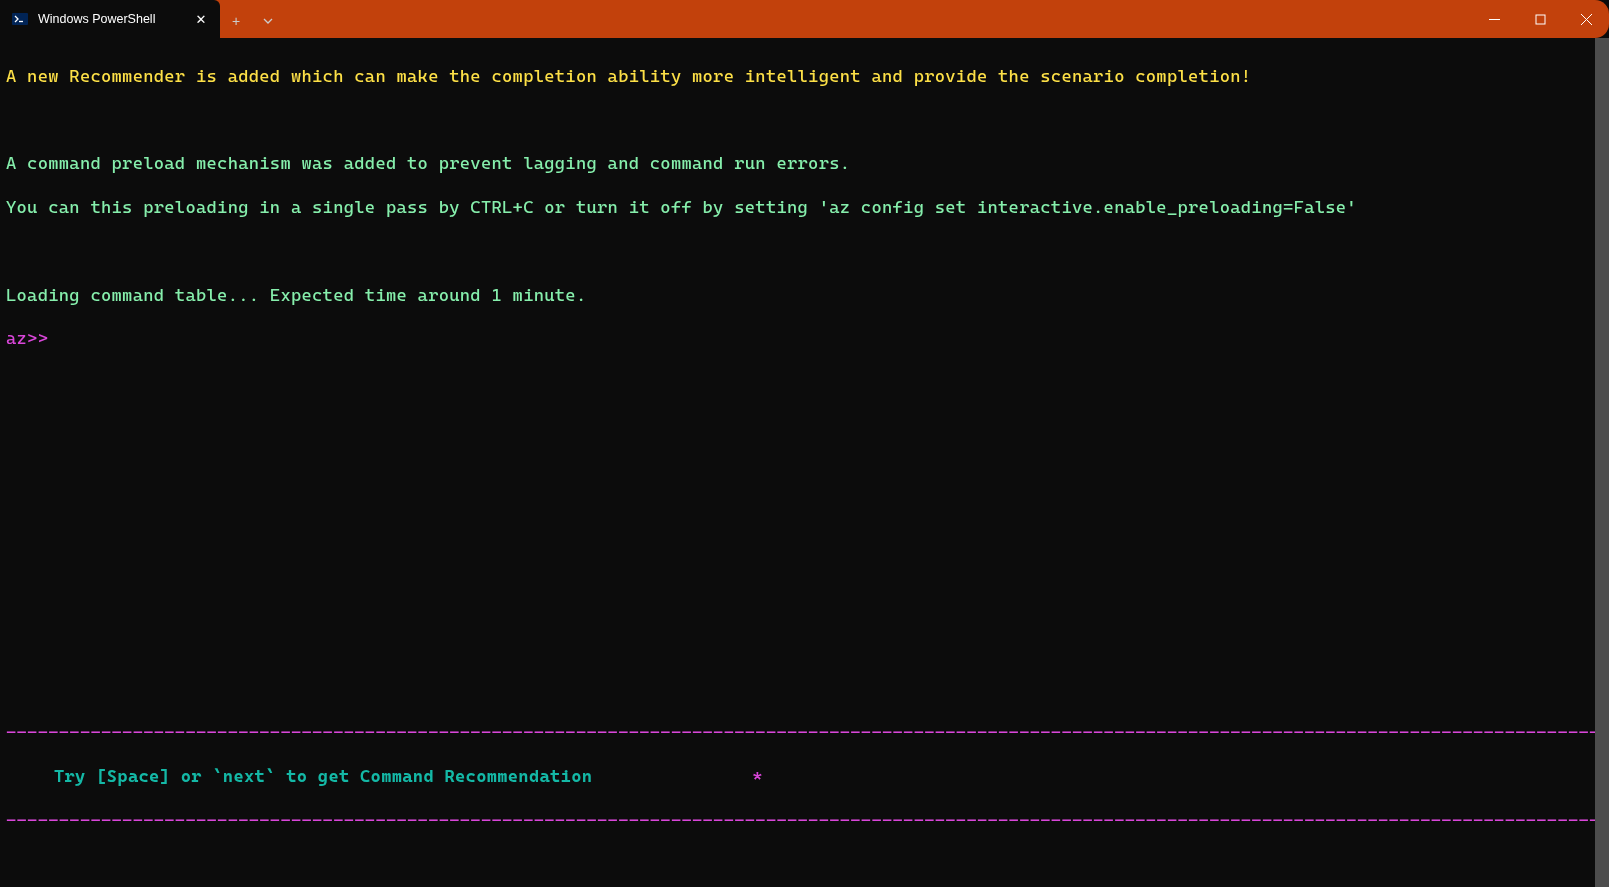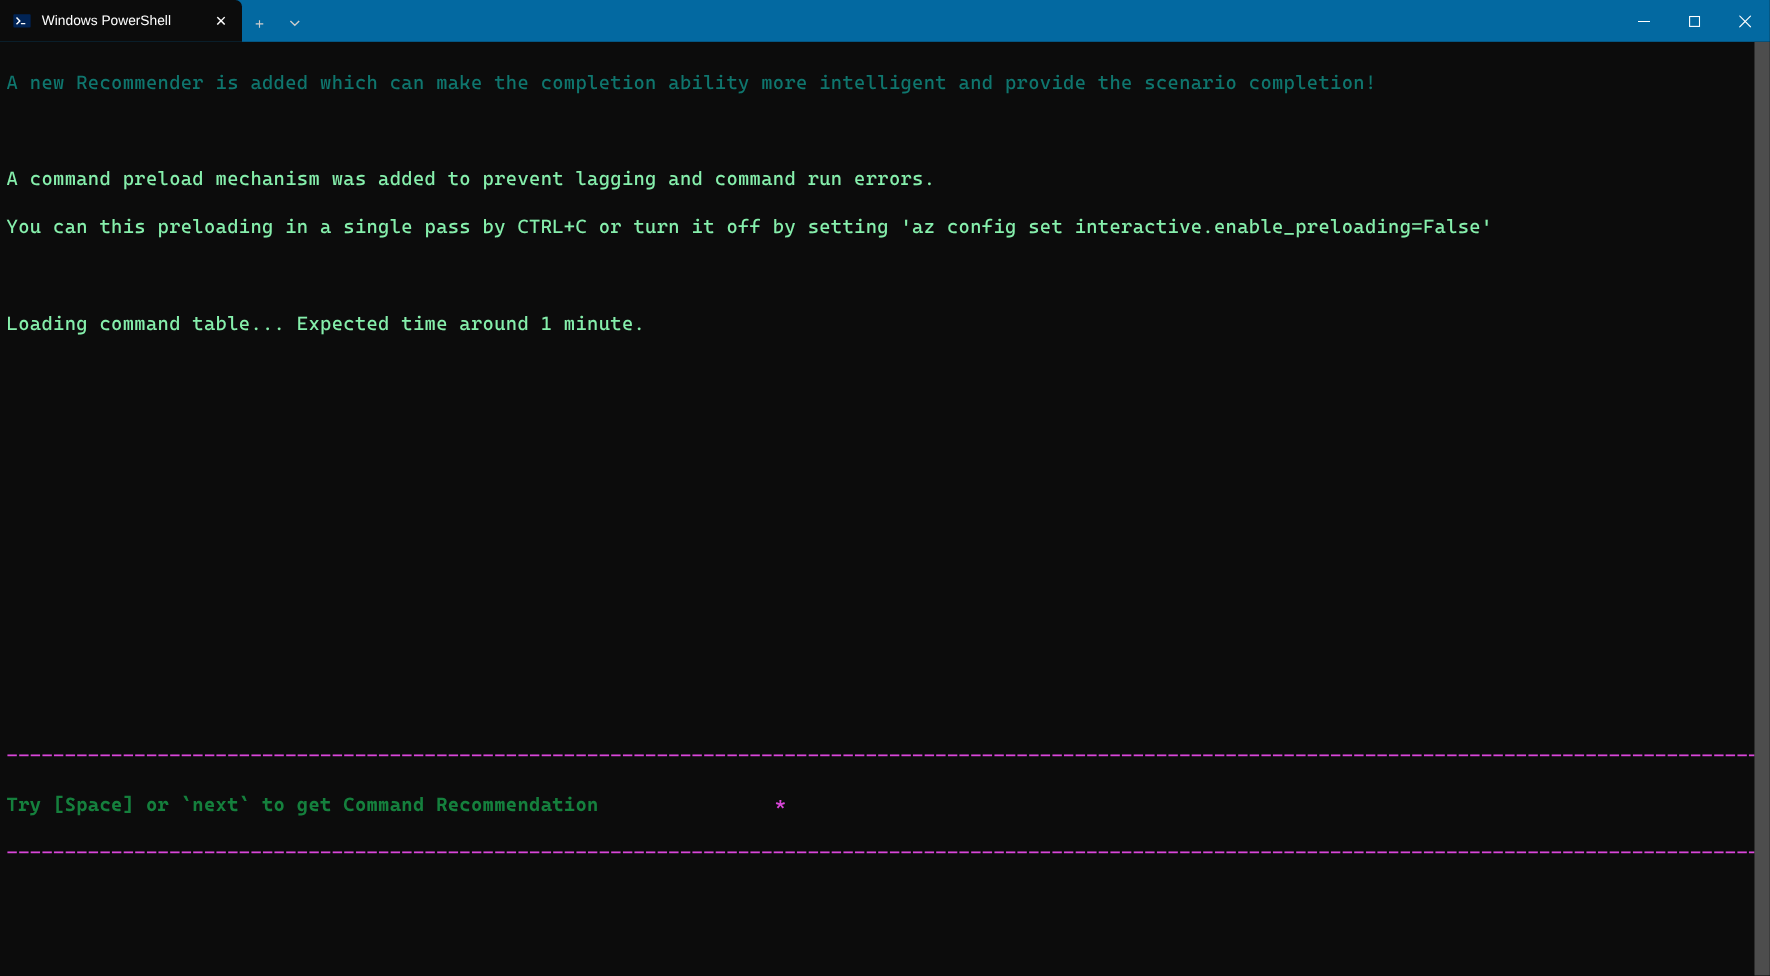--- a/index.html
+++ b/index.html
@@ -9,24 +9,25 @@
   font-size: 17.5px;
   color: #ffffff;
   width: 1609px;
   height: 887px;
   overflow: hidden;
   display: flex;
   flex-direction: column;
 }
 .titlebar {
   height: 38px;
-  background: #0369a1;
+  background: #c2410c;
   display: flex;
   align-items: stretch;
   user-select: none;
+  border-radius: 14px;
 }
 .tab {
   background: #0c0c0c;
   display: flex;
   align-items: center;
   padding: 0 10px 0 12px;
   gap: 10px;
   min-width: 220px;
   border-top-right-radius: 6px;
 }
@@ -83,24 +84,24 @@
 }
 .terminal {
   flex: 1;
   padding: 6px 6px 0 6px;
   line-height: 1.25;
   letter-spacing: 0.3px;
   white-space: pre;
   overflow: hidden;
   position: relative;
 }
-.green { color: #0f766e; }
+.green { color: #fde047; }
 .blue { color: #86efac; }
 .magenta { color: #d946d9; }
-.darkcyan { color: #15803d; }
+.darkcyan { color: #14b8a6; margin-left: 48px; }
 .dashline {
   color: #d946d9;
   overflow: hidden;
   white-space: nowrap;
 }
 .scrollbar {
   position: absolute;
   right: 0;
   top: 0;
   width: 14px;
@@ -161,20 +162,21 @@
   </div>
 </div>
 
 <div class="terminal">
 <div class="green">A new Recommender is added which can make the completion ability more intelligent and provide the scenario completion!</div>
 <div>&nbsp;</div>
 <div class="blue">A command preload mechanism was added to prevent lagging and command run errors.</div>
 <div class="blue">You can this preloading in a single pass by CTRL+C or turn it off by setting 'az config set interactive.enable_preloading=False'</div>
 <div>&nbsp;</div>
 <div class="blue">Loading command table... Expected time around 1 minute.</div>
+<div class="magenta">az&gt;&gt;</div>
 <div>&nbsp;</div>
 <div>&nbsp;</div>
 <div>&nbsp;</div>
 <div>&nbsp;</div>
 <div>&nbsp;</div>
 <div>&nbsp;</div>
 <div>&nbsp;</div>
 <div>&nbsp;</div>
 <div class="dashline">----------------------------------------------------------------------------------------------------------------------------------------------------------------------------</div>
 <div><span class="darkcyan" style="font-weight:bold;">Try [Space] or `next` to get Command Recommendation</span><span class="star">*</span></div>

